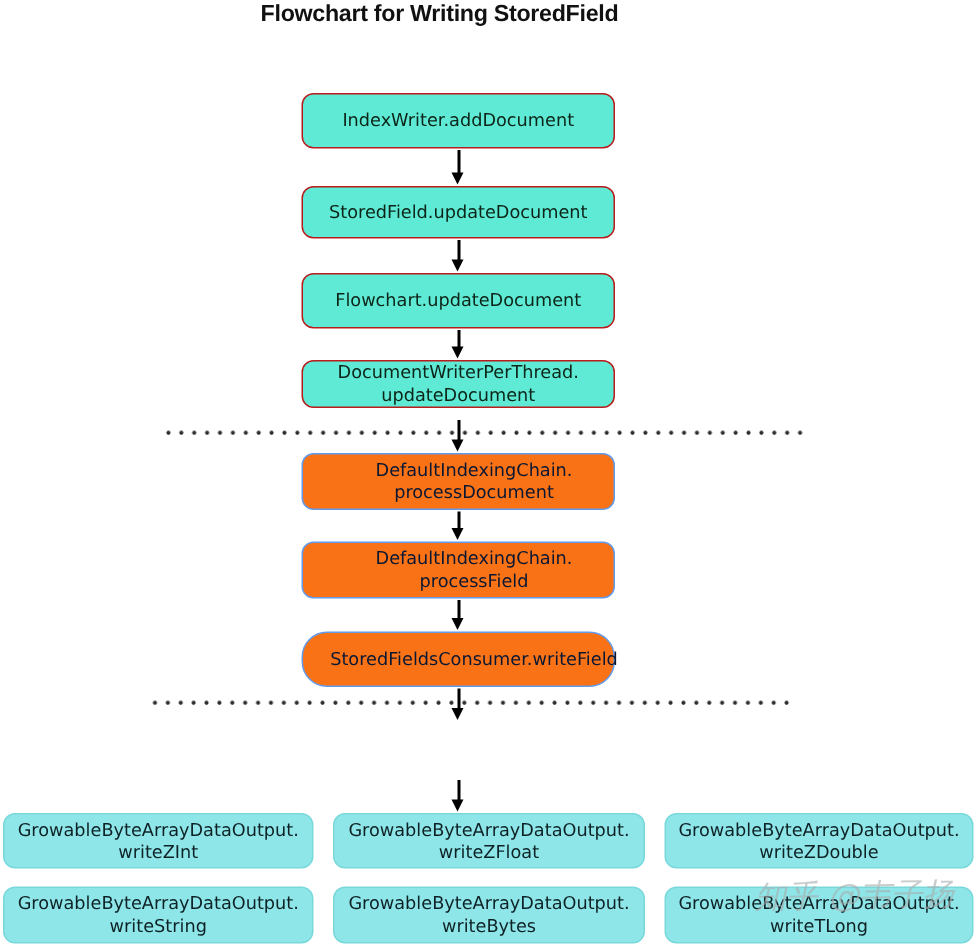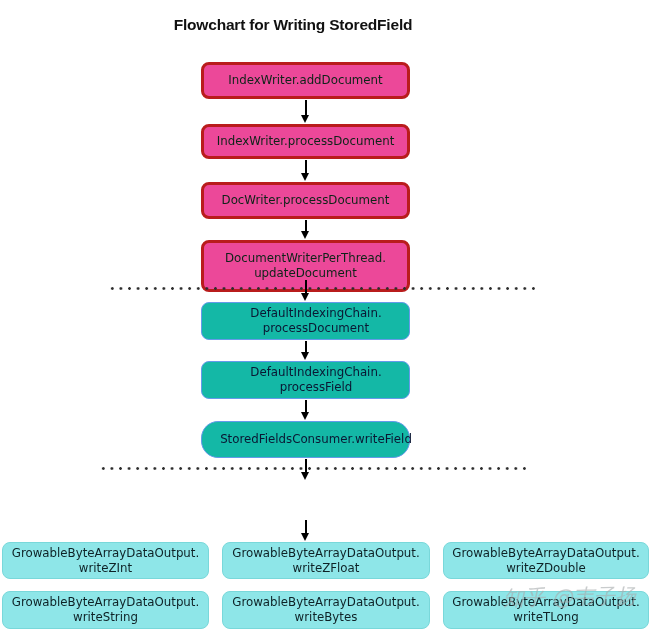--- a/index.html
+++ b/index.html
@@ -10,21 +10,21 @@
     position: relative;
     width: 651px;
     height: 631px;
     background: #ffffff;
     overflow: hidden;
   }
 
   .title {
     position: absolute;
     left: 160px;
-    top: 16px;
+    top: 1px;
     width: 266px;
     text-align: center;
     font-family: "Liberation Sans", sans-serif;
     font-weight: bold;
     font-size: 15.5px;
     letter-spacing: -0.2px;
     color: #111111;
     white-space: nowrap;
   }
 
@@ -34,28 +34,28 @@
     align-items: center;
     justify-content: center;
     text-align: center;
     border-radius: 8px;
     font-size: 11.8px;
     line-height: 15px;
     white-space: pre-line;
     color: #0d1e18;
   }
   .main-node { left: 201px; width: 209px; }
-  .green { background: #ec4899; border: 3px solid #b91c1c; color: #0d2418; }
-  .blue  { background: #14b8a6; border: 1px solid #649aea; color: #0a1733; padding-left: 21px; }
+  .green { background: #5eead4; border: 1px solid #b91c1c; color: #0d2418; }
+  .blue  { background: #f97316; border: 1px solid #649aea; color: #0a1733; padding-left: 21px; }
   .cyan  { background: #8ee6e8; border: 1px solid #79d8da; color: #0e2226; }
 
   .b1 { top: 62px;  height: 37px; }
   .b2 { top: 124px; height: 35px; }
   .b3 { top: 182px; height: 37px; }
-  .b4 { top: 240px; height: 52px; }
+  .b4 { top: 240px; height: 32px; }
   .b5 { top: 302px; height: 38px; }
   .b6 { top: 361px; height: 38px; }
   .b7 { top: 421px; height: 37px; border-radius: 17px; }
   .b8 { top: 481px; height: 38px; }
 
   .g-r1 { top: 542px; height: 37px; }
   .g-r2 { top: 591px; height: 38px; }
   .g-c1 { left: 2px;   width: 207px; }
   .g-c2 { left: 222px; width: 208px; }
   .g-c3 { left: 443px; width: 206px; }
@@ -111,24 +111,24 @@
 </head>
 <body>
 
 <div class="canvas">
 
   <div class="title">Flowchart for Writing StoredField</div>
 
   <div class="node main-node green b1">IndexWriter.addDocument</div>
   <div class="arrow a1"></div>
 
-  <div class="node main-node green b2">IndexWriter.processDocument</div>
+  <div class="node main-node green b2">StoredField.updateDocument</div>
   <div class="arrow a2"></div>
 
-  <div class="node main-node green b3">DocWriter.processDocument</div>
+  <div class="node main-node green b3">Flowchart.updateDocument</div>
   <div class="arrow a3"></div>
 
   <div class="node main-node green b4">DocumentWriterPerThread.
 updateDocument</div>
 
   <div class="dotted d1"></div>
   <div class="arrow a4"></div>
 
   <div class="node main-node blue b5">DefaultIndexingChain.
 processDocument</div>

